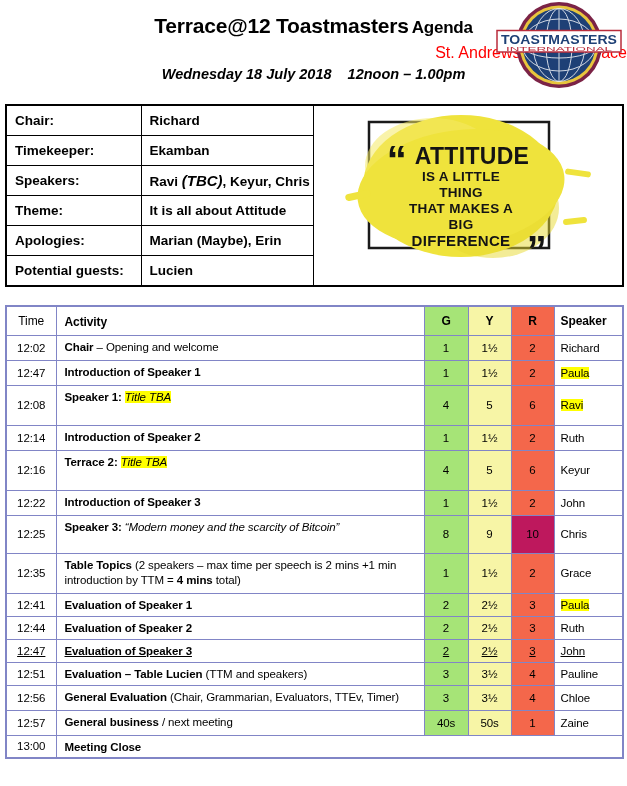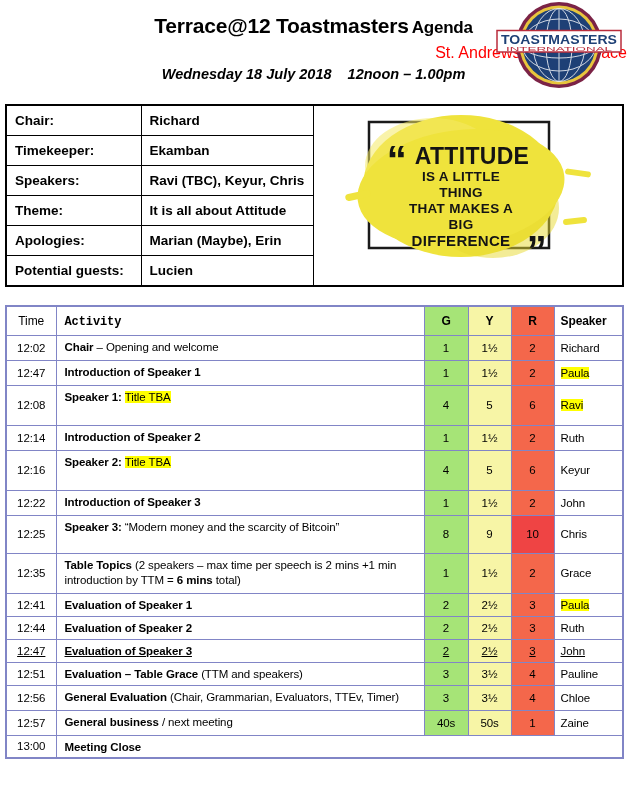--- a/index.html
+++ b/index.html
@@ -16,41 +16,41 @@
   
   .logo { position:absolute; top:1px; left:494px; }
   .logo text { font-family:"Liberation Sans", sans-serif; }
 
   
   .info-table { position:absolute; top:104px; left:5px; width:617px;
                 border-collapse:collapse; table-layout:fixed; border:2px solid #000; }
   .info-table td { border:1px solid #000; height:29px; font-size:13.5px; font-weight:700;
                    padding:0 4px 0 8px; vertical-align:middle; white-space:nowrap; overflow:hidden; }
   .info-table td.quote-cell { padding:0; text-align:center; vertical-align:middle; }
-  .tbc { font-size:13px; }
+  .tbc { font-size:15px;font-style:italic; }
 
   
   .quote-stage { position:absolute; left:-9999px; top:-9999px; }
   .qline, .qmark { font-family:"Liberation Sans", sans-serif; font-weight:700; fill:#141414; letter-spacing:0.3px; }
 
   
   .agenda-table { position:absolute; top:305px; left:5px; width:617px;
                   border-collapse:collapse; table-layout:fixed;
                   border:2px solid var(--agenda-border,#8185c6); }
   .agenda-table th, .agenda-table td { border:1px solid var(--agenda-border,#8185c6);
                   font-size:11.5px; letter-spacing:-0.1px; color:#000; }
   .agenda-table th { font-weight:700; font-size:12px; vertical-align:middle; }
   .col-time { text-align:center; vertical-align:middle; font-weight:400; }
   th.col-time { font-weight:400; }
   .col-activity { text-align:left; vertical-align:top; padding:4px 6px 2px 8px; line-height:1.32; }
-  th.col-activity { vertical-align:middle; padding-top:4px; padding-bottom:0;font-family:Liberation Mono, monospace; }
+  th.col-activity { vertical-align:middle; padding-top:4px; padding-bottom:0; }
   .col-g, .col-y, .col-r { text-align:center; vertical-align:middle; font-size:12px; }
   .col-speaker { text-align:left; vertical-align:middle; padding-left:6px; }
   .b { font-weight:700; }
-  .i { }
+  .i { font-style:italic; }
 </style>
 </head>
 <body>
 
 <div class="page" style="--agenda-border: #8185c6; --subtitle-color: #ff0000; --logo-navy: #1e4076; --logo-maroon: #7b2346; --logo-gold: #e7c53d; --logo-red: #b92c3c;">
 
   <div class="doc-header">
     <div class="title">
       <span>Terrace@12 Toastmasters</span><span class="title-suffix">Agenda</span>
     </div>
@@ -182,45 +182,45 @@
         <tr style="height: 25px;">
           <td class="col-time">12:14</td>
           <td class="col-activity"><span class="b">Introduction of Speaker 2</span></td>
           <td class="col-g" style="background: rgb(166, 228, 119);">1</td>
           <td class="col-y" style="background: rgb(247, 245, 166);">1½</td>
           <td class="col-r" style="background: rgb(244, 103, 75);">2</td>
           <td class="col-speaker"><span>Ruth</span></td>
         </tr>
         <tr style="height: 40px;">
           <td class="col-time">12:16</td>
-          <td class="col-activity"><span class="b">Speaker 2: </span><span class="i" style="background: rgb(255, 255, 0);">Title TBA</span></td>
+          <td class="col-activity"><span class="b">Terrace 2: </span><span class="i" style="background: rgb(255, 255, 0);">Title TBA</span></td>
           <td class="col-g" style="background: rgb(166, 228, 119);">4</td>
           <td class="col-y" style="background: rgb(247, 245, 166);">5</td>
           <td class="col-r" style="background: rgb(244, 103, 75);">6</td>
           <td class="col-speaker"><span>Keyur</span></td>
         </tr>
         <tr style="height: 25px;">
           <td class="col-time">12:22</td>
           <td class="col-activity"><span class="b">Introduction of Speaker 3</span></td>
           <td class="col-g" style="background: rgb(166, 228, 119);">1</td>
           <td class="col-y" style="background: rgb(247, 245, 166);">1½</td>
           <td class="col-r" style="background: rgb(244, 103, 75);">2</td>
           <td class="col-speaker"><span>John</span></td>
         </tr>
         <tr style="height: 38px;">
           <td class="col-time">12:25</td>
           <td class="col-activity"><span class="b">Speaker 3: </span><span class="i">“Modern money and the scarcity of Bitcoin”</span></td>
           <td class="col-g" style="background: rgb(166, 228, 119);">8</td>
           <td class="col-y" style="background: rgb(247, 245, 166);">9</td>
-          <td class="col-r" style="background: #ef4444;">10</td>
+          <td class="col-r" style="background: #be185d;">10</td>
           <td class="col-speaker"><span>Chris</span></td>
         </tr>
         <tr style="height: 40px;">
           <td class="col-time">12:35</td>
-          <td class="col-activity"><span class="b">Table Topics</span><span> (2 speakers – max time per speech is 2 mins +1 min introduction by TTM = </span><span class="b">6 mins</span><span> total)</span></td>
+          <td class="col-activity"><span class="b">Table Topics</span><span> (2 speakers – max time per speech is 2 mins +1 min introduction by TTM = </span><span class="b">4 mins</span><span> total)</span></td>
           <td class="col-g" style="background: rgb(166, 228, 119);">1</td>
           <td class="col-y" style="background: rgb(247, 245, 166);">1½</td>
           <td class="col-r" style="background: rgb(244, 103, 75);">2</td>
           <td class="col-speaker"><span>Grace</span></td>
         </tr>
         <tr style="height: 23px;">
           <td class="col-time">12:41</td>
           <td class="col-activity"><span class="b">Evaluation of Speaker 1</span></td>
           <td class="col-g" style="background: rgb(166, 228, 119);">2</td>
           <td class="col-y" style="background: rgb(247, 245, 166);">2½</td>
@@ -238,21 +238,21 @@
         <tr style="height: 23px; text-decoration: underline;">
           <td class="col-time">12:47</td>
           <td class="col-activity"><span class="b">Evaluation of Speaker 3</span></td>
           <td class="col-g" style="background: rgb(166, 228, 119);">2</td>
           <td class="col-y" style="background: rgb(247, 245, 166);">2½</td>
           <td class="col-r" style="background: rgb(244, 103, 75);">3</td>
           <td class="col-speaker"><span>John</span></td>
         </tr>
         <tr style="height: 23px;">
           <td class="col-time">12:51</td>
-          <td class="col-activity"><span class="b">Evaluation – Table Grace</span><span> (TTM and speakers)</span></td>
+          <td class="col-activity"><span class="b">Evaluation – Table Lucien</span><span> (TTM and speakers)</span></td>
           <td class="col-g" style="background: rgb(166, 228, 119);">3</td>
           <td class="col-y" style="background: rgb(247, 245, 166);">3½</td>
           <td class="col-r" style="background: rgb(244, 103, 75);">4</td>
           <td class="col-speaker"><span>Pauline</span></td>
         </tr>
         <tr style="height: 25px;">
           <td class="col-time">12:56</td>
           <td class="col-activity"><span class="b">General Evaluation</span><span> (Chair, Grammarian, Evaluators, TTEv, Timer)</span></td>
           <td class="col-g" style="background: rgb(166, 228, 119);">3</td>
           <td class="col-y" style="background: rgb(247, 245, 166);">3½</td>

